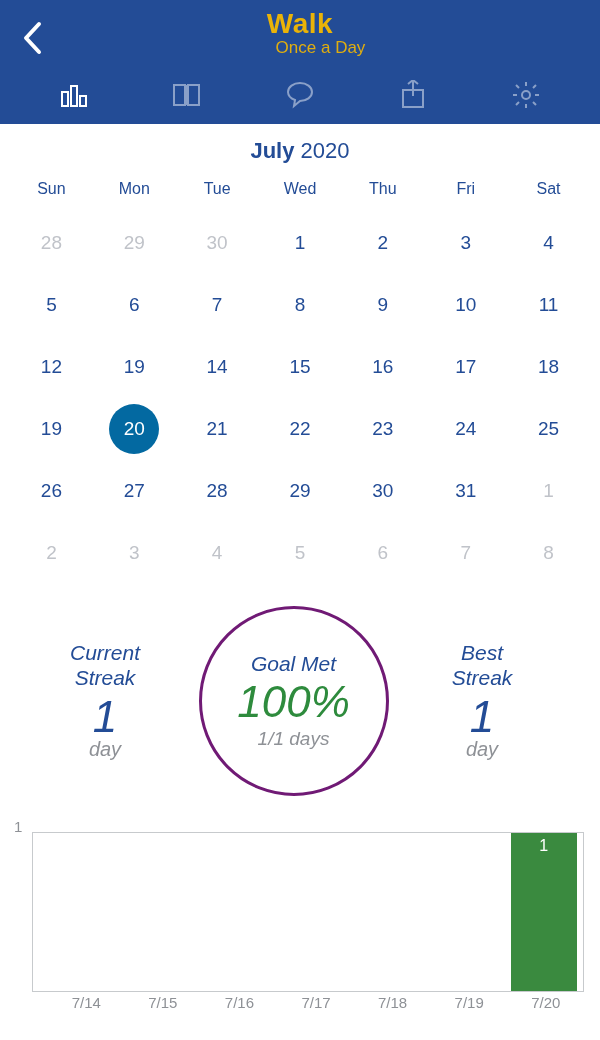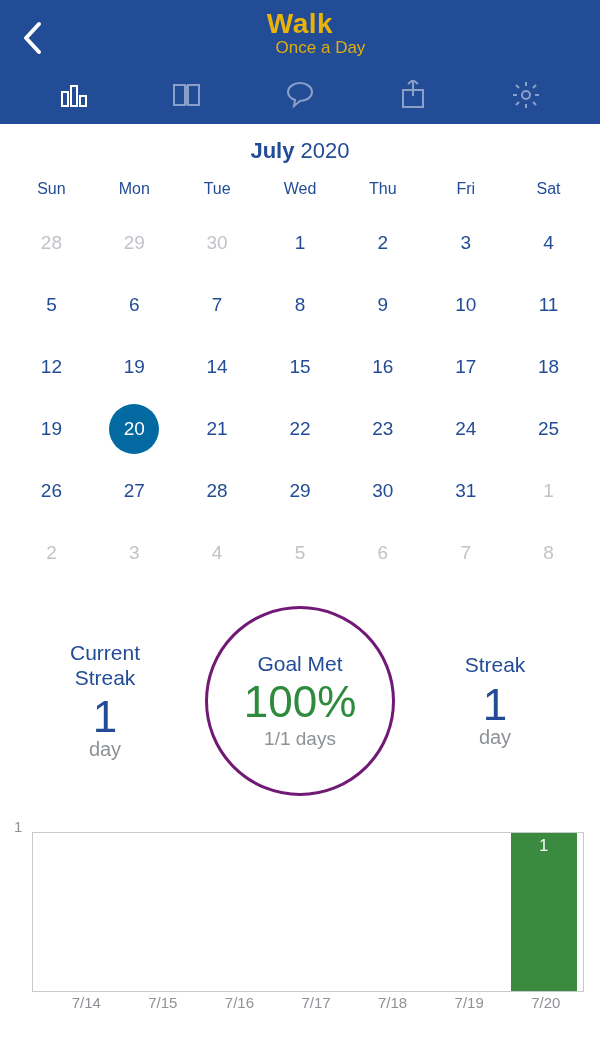--- a/index.html
+++ b/index.html
@@ -71,21 +71,21 @@
     display:flex;align-items:center;justify-content:center;
     cursor:pointer;
   }
   .day.out { color:#c0c3c9; }
   .day .dot {
     width:50px;height:50px;border-radius:50%;
     display:flex;align-items:center;justify-content:center;
   }
   .day.sel .dot { background:#0369a1; color:#fff; }
   
-  .stats { display:flex; align-items:center; justify-content:space-between; padding: 22px 30px 10px 30px; }
+  .stats { display:flex; align-items:center; justify-content:space-between; padding: 22px 43px 10px 30px; font-style: italic; }
   .streak { text-align:center; width:150px; color:#234c96; }
   .streak .lbl { font-size:21px; line-height:1.15; }
   .streak .num { font-size:44px; font-weight:400; margin:2px 0 -4px 0; }
   .streak .unit { font-size:20px; color:#8e9196; }
   .goal-circle {
     width:190px;height:190px;border:3px solid #701a75;border-radius:50%;
     display:flex;flex-direction:column;align-items:center;justify-content:center;
   }
   .goal-circle .gm { font-size:21px; color:#234c96; }
   .goal-circle .pct { font-size:44px; color:#2e8b3d; margin:1px 0; }
@@ -308,20 +308,21 @@
     <div class="lbl">Streak</div>
     <div class="num">1</div>
     <div class="unit">day</div>
   </div>
   <div class="goal-circle">
     <div class="gm">Goal Met</div>
     <div class="pct">100%</div>
     <div class="days">1/1 days</div>
   </div>
   <div class="streak">
+    <div class="lbl">Best</div>
     <div class="lbl">Streak</div>
     <div class="num">1</div>
     <div class="unit">day</div>
   </div>
 </div>
 
 <div class="chartwrap">
   <div class="chartbox">
     <div class="ylab">1</div>
     <div class="plot" id="plot">

